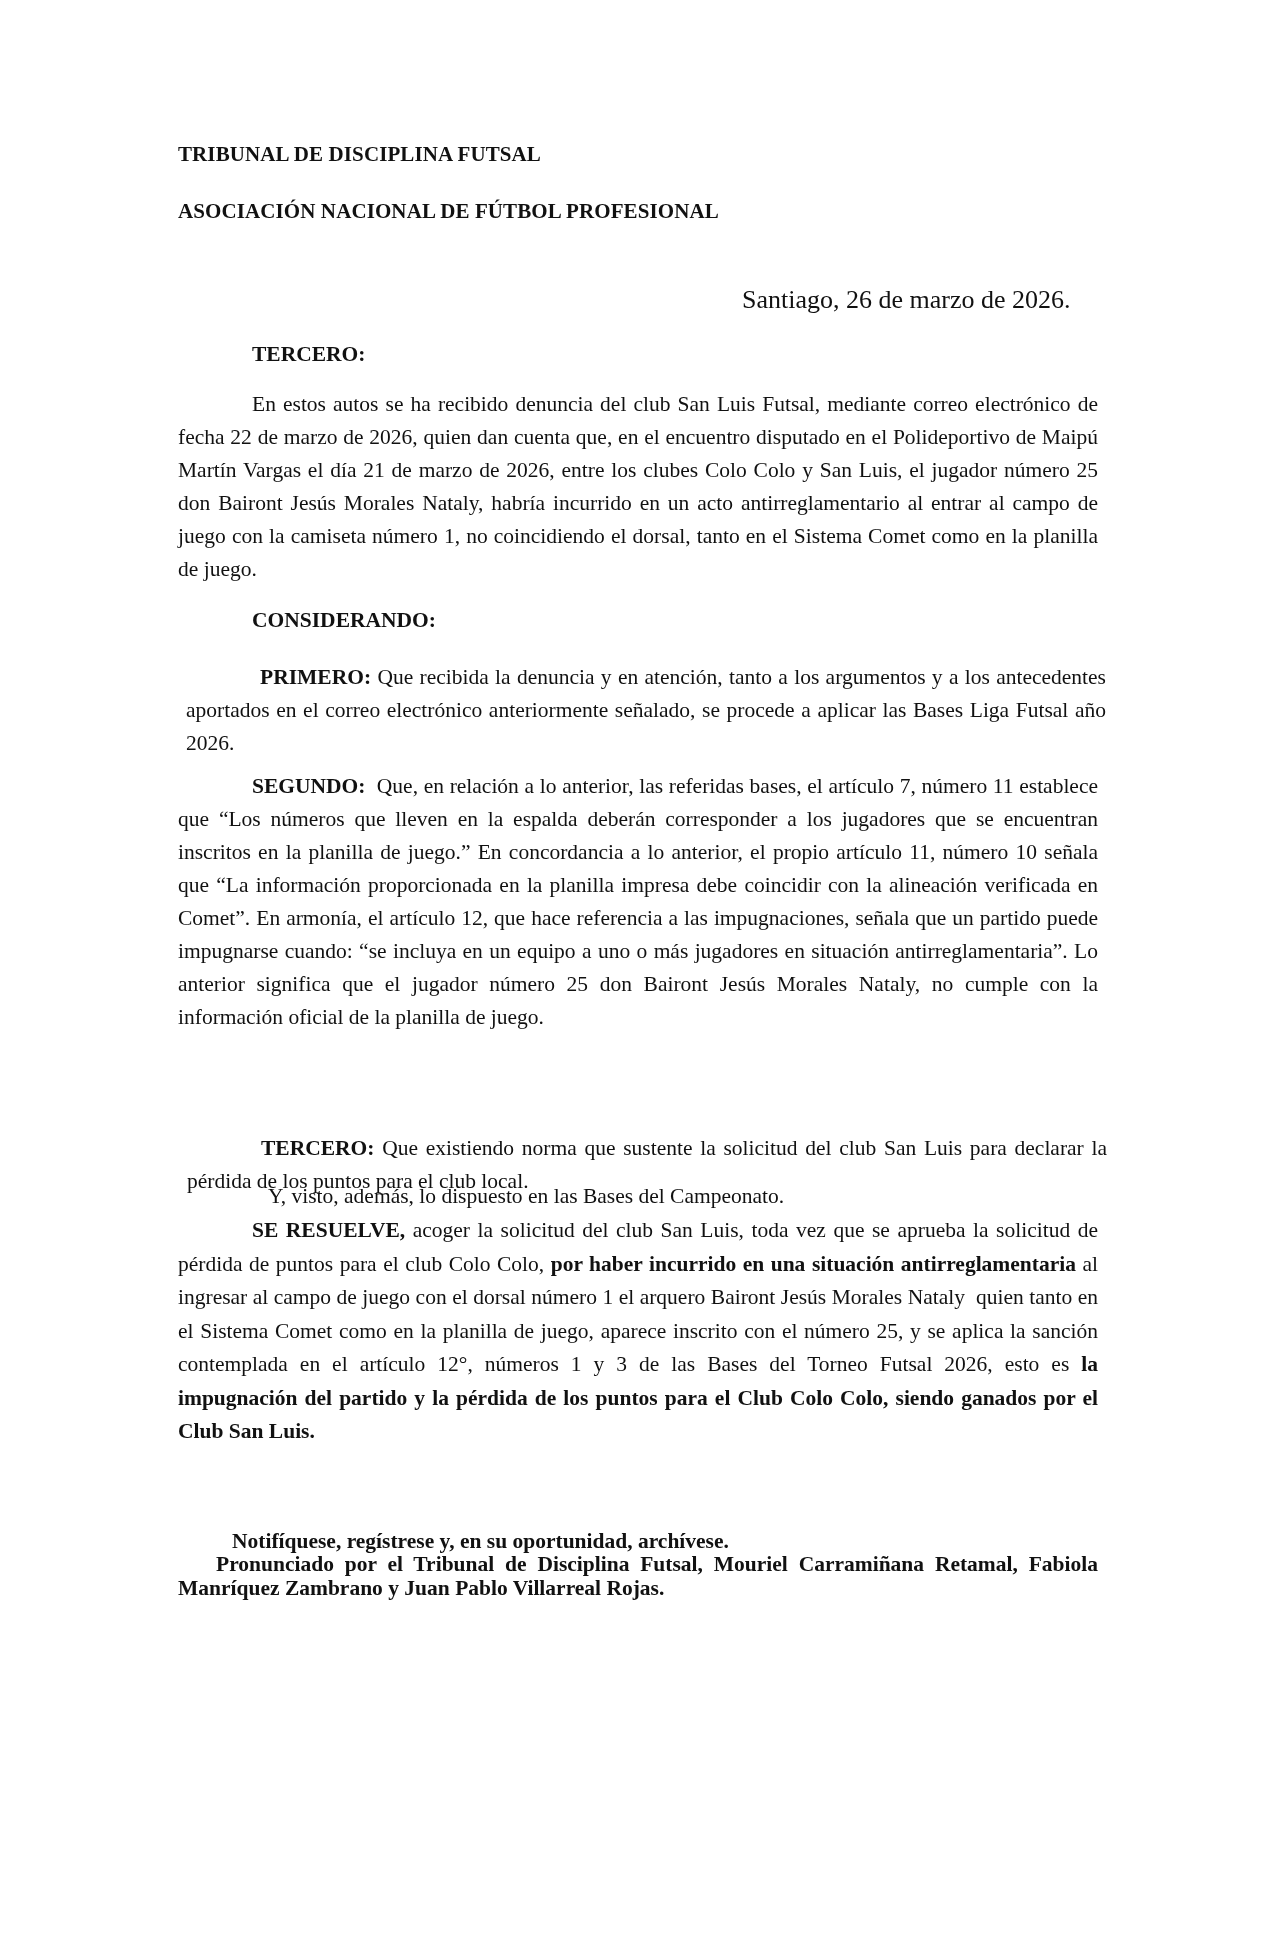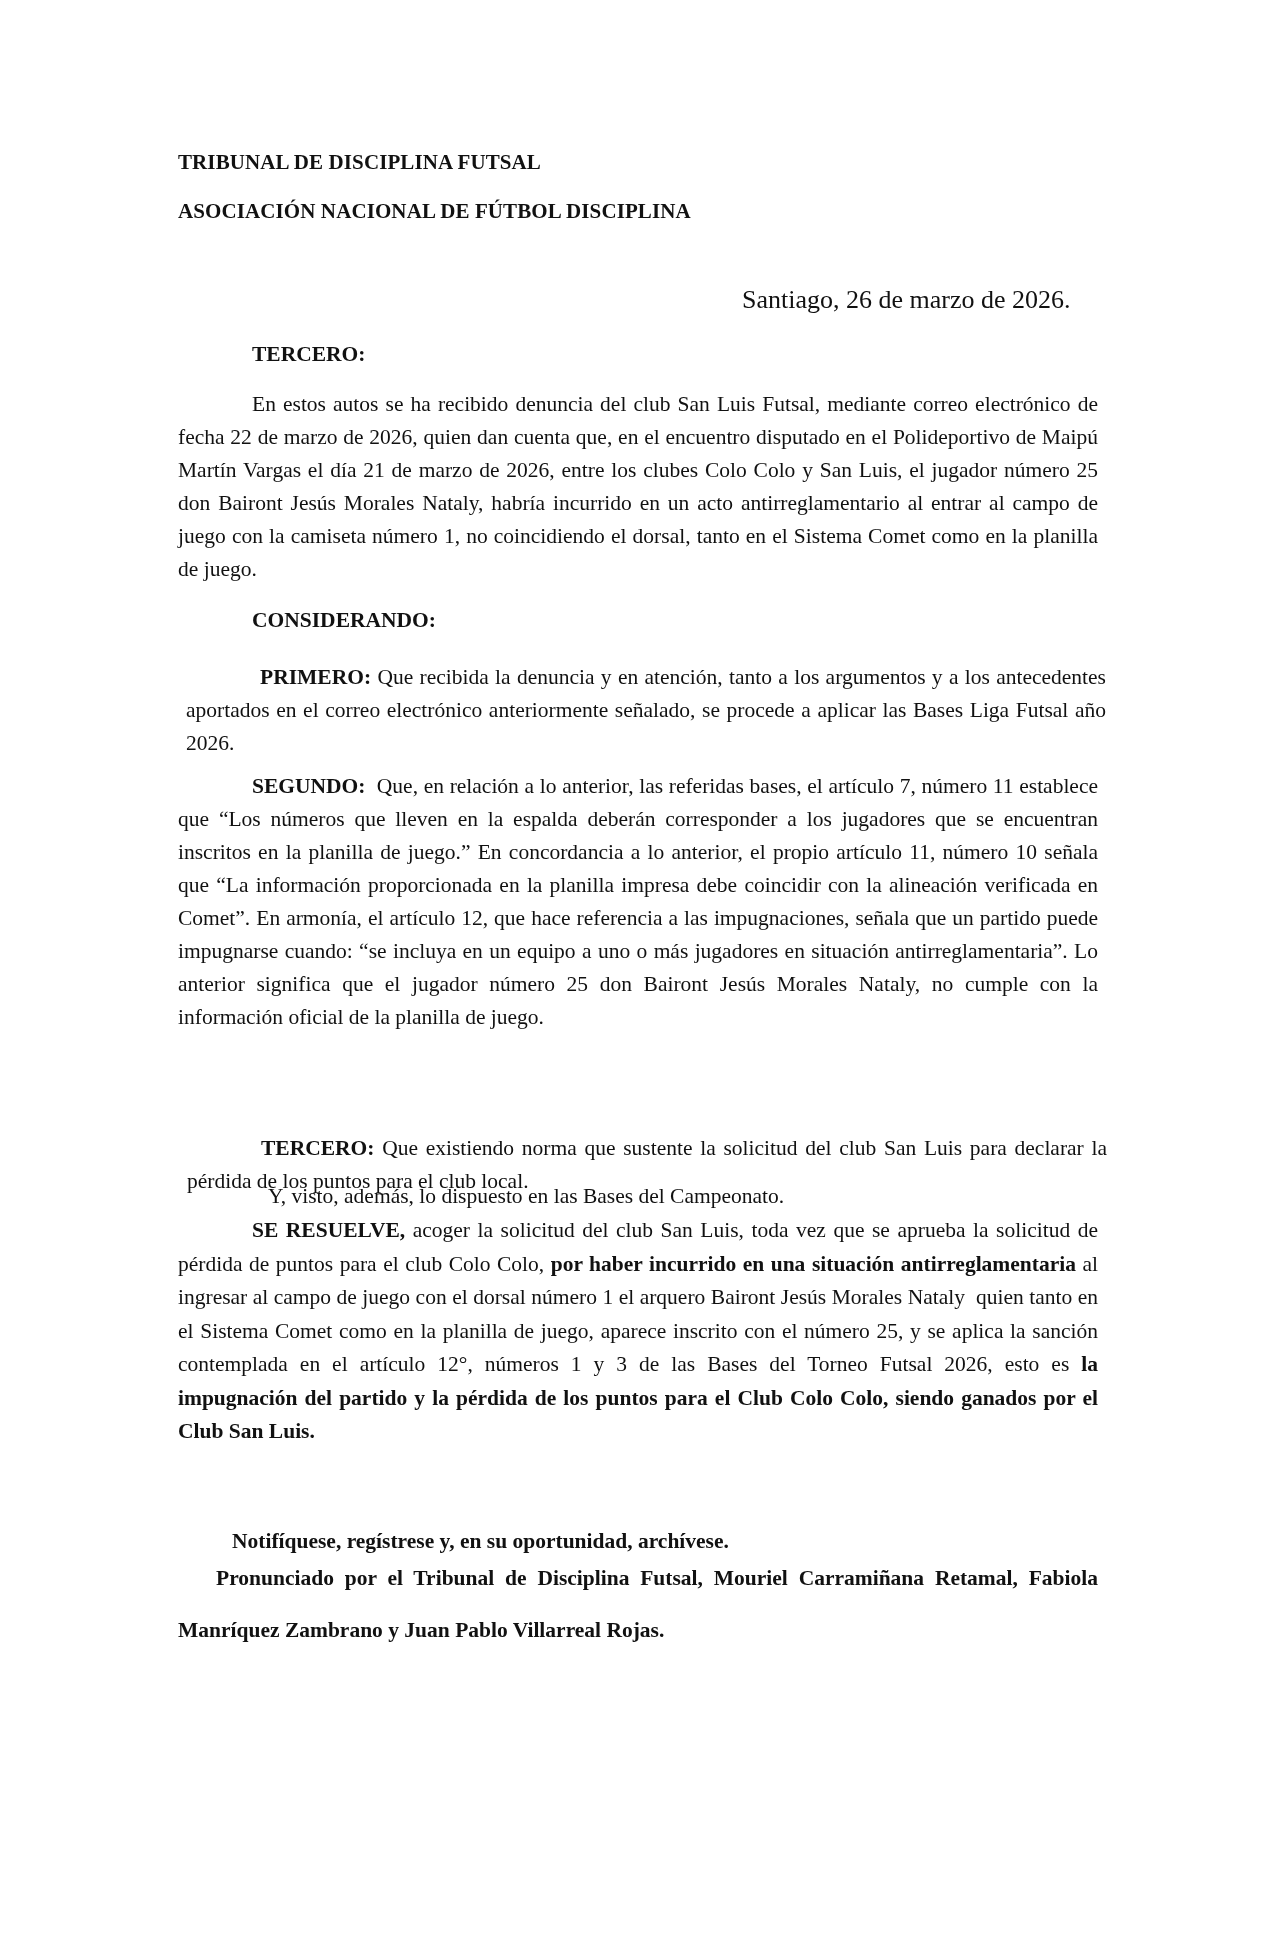--- a/index.html
+++ b/index.html
@@ -11,22 +11,22 @@
   .ind { text-indent: 74px; }
   .ind2 { text-indent: 38px; }
   .heading { font-weight: bold; }
   b { font-weight: bold; }
   .date { position: absolute; left: 742px; font-size: 26px; }
   .closing { font-weight: bold; }
 </style>
 </head>
 <body>
 
-<div class="hdr" style="top:150px;">TRIBUNAL DE DISCIPLINA FUTSAL</div>
-<div class="hdr" style="top:199px;">ASOCIACIÓN NACIONAL DE FÚTBOL DISCIPLINA</div>
+<div class="hdr" style="top:142px;">TRIBUNAL DE DISCIPLINA FUTSAL</div>
+<div class="hdr" style="top:199px;">ASOCIACIÓN NACIONAL DE FÚTBOL PROFESIONAL</div>
 
 <div class="date" style="top:285px;">Santiago, 26 de marzo de 2026.</div>
 
 <div class="blk heading" style="top:338px; left:252px; width:auto;">TERCERO:</div>
 
 <p class="blk just ind" style="top:388px; margin:0;">En estos autos se ha recibido denuncia del club San Luis Futsal, mediante correo electrónico de fecha 22 de marzo de 2026, quien dan cuenta que, en el encuentro disputado en el Polideportivo de Maipú Martín Vargas el día 21 de marzo de 2026, entre los clubes Colo Colo y San Luis, el jugador número 25 don Bairont Jesús Morales Nataly, habría incurrido en un acto antirreglamentario al entrar al campo de juego con la camiseta número 1, no coincidiendo el dorsal, tanto en el Sistema Comet como en la planilla de juego.</p>
 
 <div class="blk heading" style="top:604px; left:252px; width:auto;">CONSIDERANDO:</div>
 
 <p class="blk just ind" style="top:653px; margin:8px;"><b>PRIMERO:</b><span> Que recibida la denuncia y en atención, tanto a los argumentos y a los antecedentes aportados en el correo electrónico anteriormente señalado, se procede a aplicar las Bases Liga Futsal año 2026.</span></p>
@@ -34,13 +34,13 @@
 <p class="blk just ind" style="top:770px; margin:0;"><b>SEGUNDO:</b><span style="white-space:pre-wrap;">  Que, en relación a lo anterior, las referidas bases, el artículo 7, número 11 establece que “Los números que lleven en la espalda deberán corresponder a los jugadores que se encuentran inscritos en la planilla de juego.” En concordancia a lo anterior, el propio artículo 11, número 10 señala que “La información proporcionada en la planilla impresa debe coincidir con la alineación verificada en Comet”. En armonía, el artículo 12, que hace referencia a las impugnaciones, señala que un partido puede impugnarse cuando: “se incluya en un equipo a uno o más jugadores en situación antirreglamentaria”. Lo anterior significa que el jugador número 25 don Bairont Jesús Morales Nataly, no cumple con la información oficial de la planilla de juego.</span></p>
 
 <p class="blk just ind" style="top:1123px; margin:9px;"><b>TERCERO:</b><span> Que existiendo norma que sustente la solicitud del club San Luis para declarar la pérdida de los puntos para el club local.</span></p>
 
 <p class="blk ind" style="top:1164px; margin:16px;">Y, visto, además, lo dispuesto en las Bases del Campeonato.</p>
 
 <p class="blk just ind" style="top:1214px; margin:0; line-height:33.5px;"><b>SE RESUELVE,</b><span> acoger la solicitud del club San Luis, toda vez que se aprueba la solicitud de pérdida de puntos para el club Colo Colo, </span><b>por haber incurrido en una situación antirreglamentaria</b><span style="white-space:pre-wrap;"> al ingresar al campo de juego con el dorsal número 1 el arquero Bairont Jesús Morales Nataly  quien tanto en el Sistema Comet como en la planilla de juego, aparece inscrito con el número 25, y se aplica la sanción contemplada en el artículo 12°, números 1 y 3 de las Bases del Torneo Futsal 2026, esto es </span><b>la impugnación del partido y la pérdida de los puntos para el Club Colo Colo, siendo ganados por el Club San Luis.</b></p>
 
 <p class="blk closing ind2" style="top:1509px; margin:16px;">Notifíquese, regístrese y, en su oportunidad, archívese.</p>
 
-<p class="blk closing just ind2" style="top:1552px; margin:0; line-height:52px;">Pronunciado por el Tribunal de Disciplina Futsal,  Mouriel Carramiñana Retamal, Fabiola Manríquez Zambrano y Juan Pablo Villarreal Rojas.</p>
+<p class="blk closing just ind2" style="top:1552px; margin:0; line-height:24px;">Pronunciado por el Tribunal de Disciplina Futsal,  Mouriel Carramiñana Retamal, Fabiola Manríquez Zambrano y Juan Pablo Villarreal Rojas.</p>
 
 </body></html>

